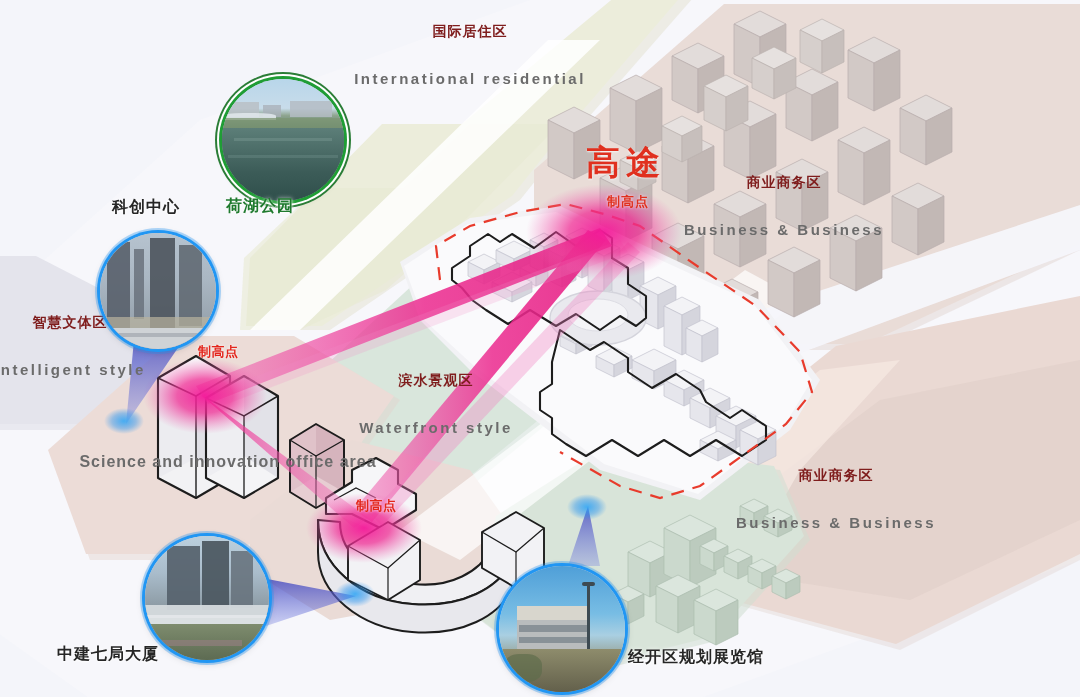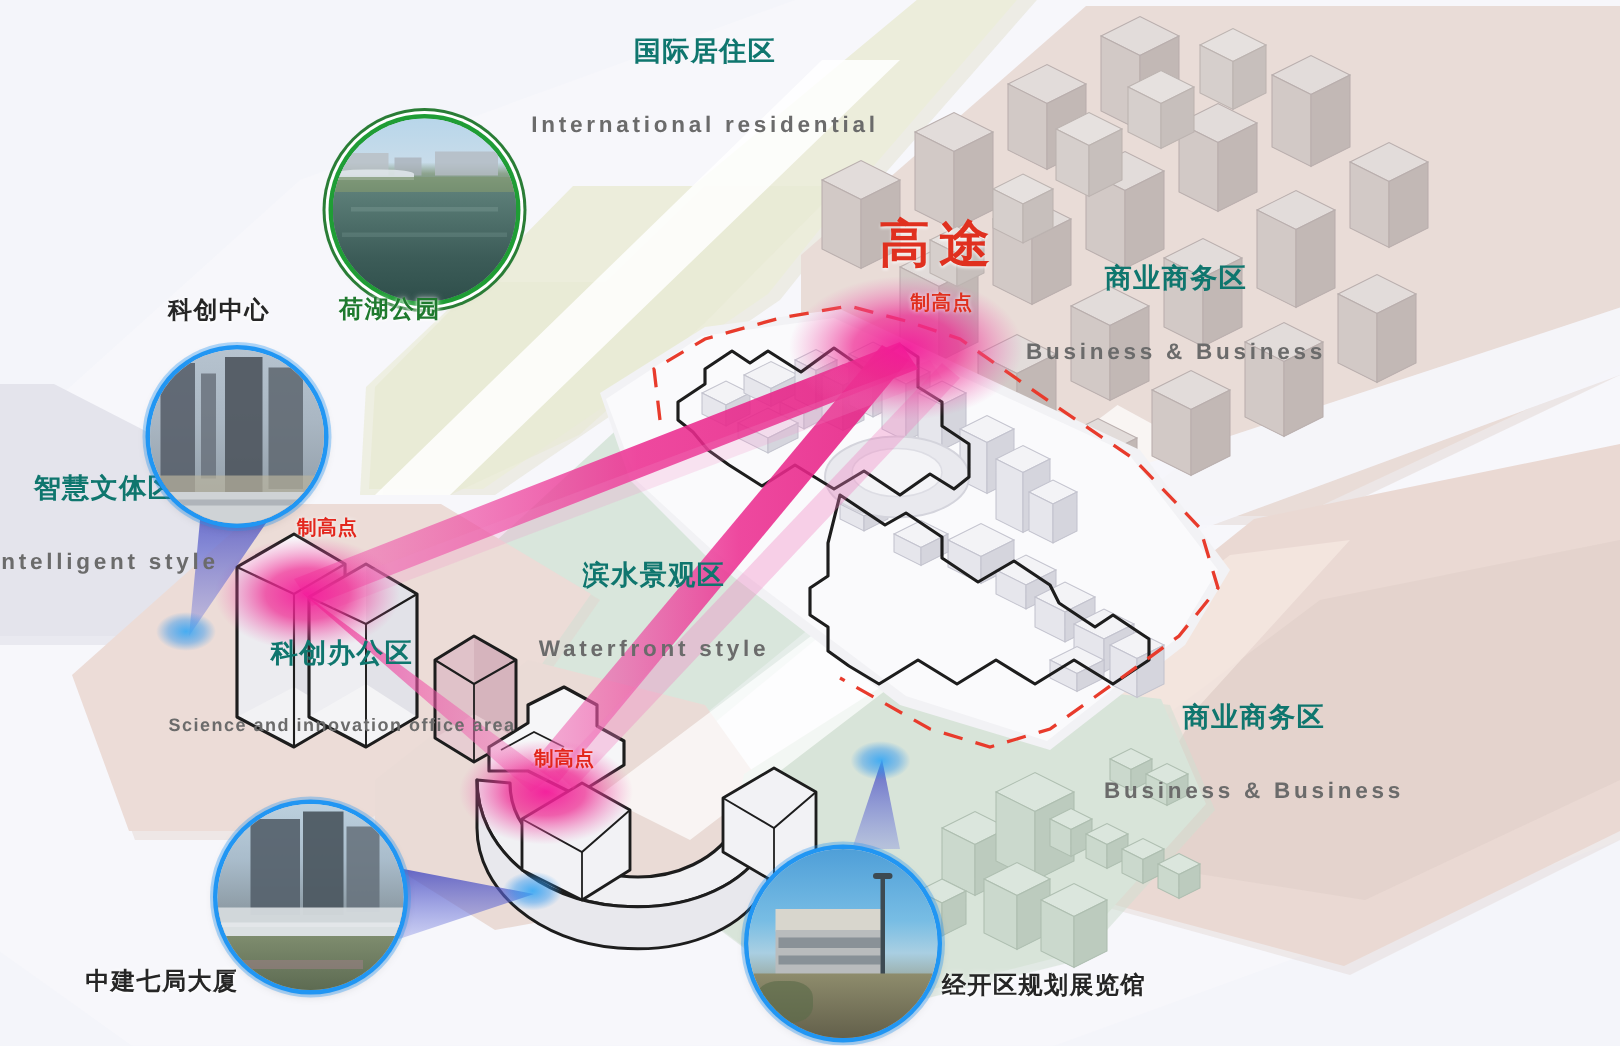--- a/index.html
+++ b/index.html
@@ -10,21 +10,21 @@
     font-family:"Liberation Sans","DejaVu Sans",sans-serif;
     position:relative;
   }
   #stage{position:absolute;inset:0;width:1080px;height:697px;}
   svg#map{position:absolute;left:0;top:0;width:1080px;height:697px;}
 
   .zone-label{
     position:absolute;text-align:center;pointer-events:none;
     color:#6b6b6b;line-height:1.35;
   }
-  .zl-cn{font-size:18px;font-weight:700;letter-spacing:1px;color:#0f766e;}
+  .zl-cn{font-size:14px;font-weight:700;letter-spacing:1px;color:#7f1d1d;}
   .zl-en{font-size:15px;font-weight:700;letter-spacing:2.5px;color:#6b6b6b;margin-top:28px;}
 
   .peak-label{
     position:absolute;color:#e3261c;font-size:13px;font-weight:700;
     letter-spacing:.5px;text-shadow:0 0 3px rgba(255,255,255,.85);
   }
 
   .brand{
     position:absolute;color:#e0301f;font-weight:700;
     font-size:34px;letter-spacing:6px;
@@ -451,22 +451,21 @@
     <div class="zl-cn">商业商务区</div>
     <div class="zl-en">Business &amp; Business</div>
   </div>
 
   <div class="zone-label" style="left:-90px;top:313px;width:320px;">
     <div class="zl-cn">智慧文体区</div>
     <div class="zl-en">Intelligent style</div>
   </div>
 
   <div class="zone-label" style="left:68px;top:423px;width:320px;">
-    <div class="zl-cn">科创办公区</div>
-    <div class="zl-en" style="font-size:12px;letter-spacing:1px;">Science and innovation office area</div>
+    <div class="zl-en" style="font-size:16px;letter-spacing:1px;">Science and innovation office area</div>
   </div>
 
   <div class="zone-label" style="left:276px;top:371px;width:320px;">
     <div class="zl-cn">滨水景观区</div>
     <div class="zl-en">Waterfront style</div>
   </div>
 
   <div class="zone-label" style="left:676px;top:466px;width:320px;">
     <div class="zl-cn">商业商务区</div>
     <div class="zl-en">Business &amp; Business</div>

